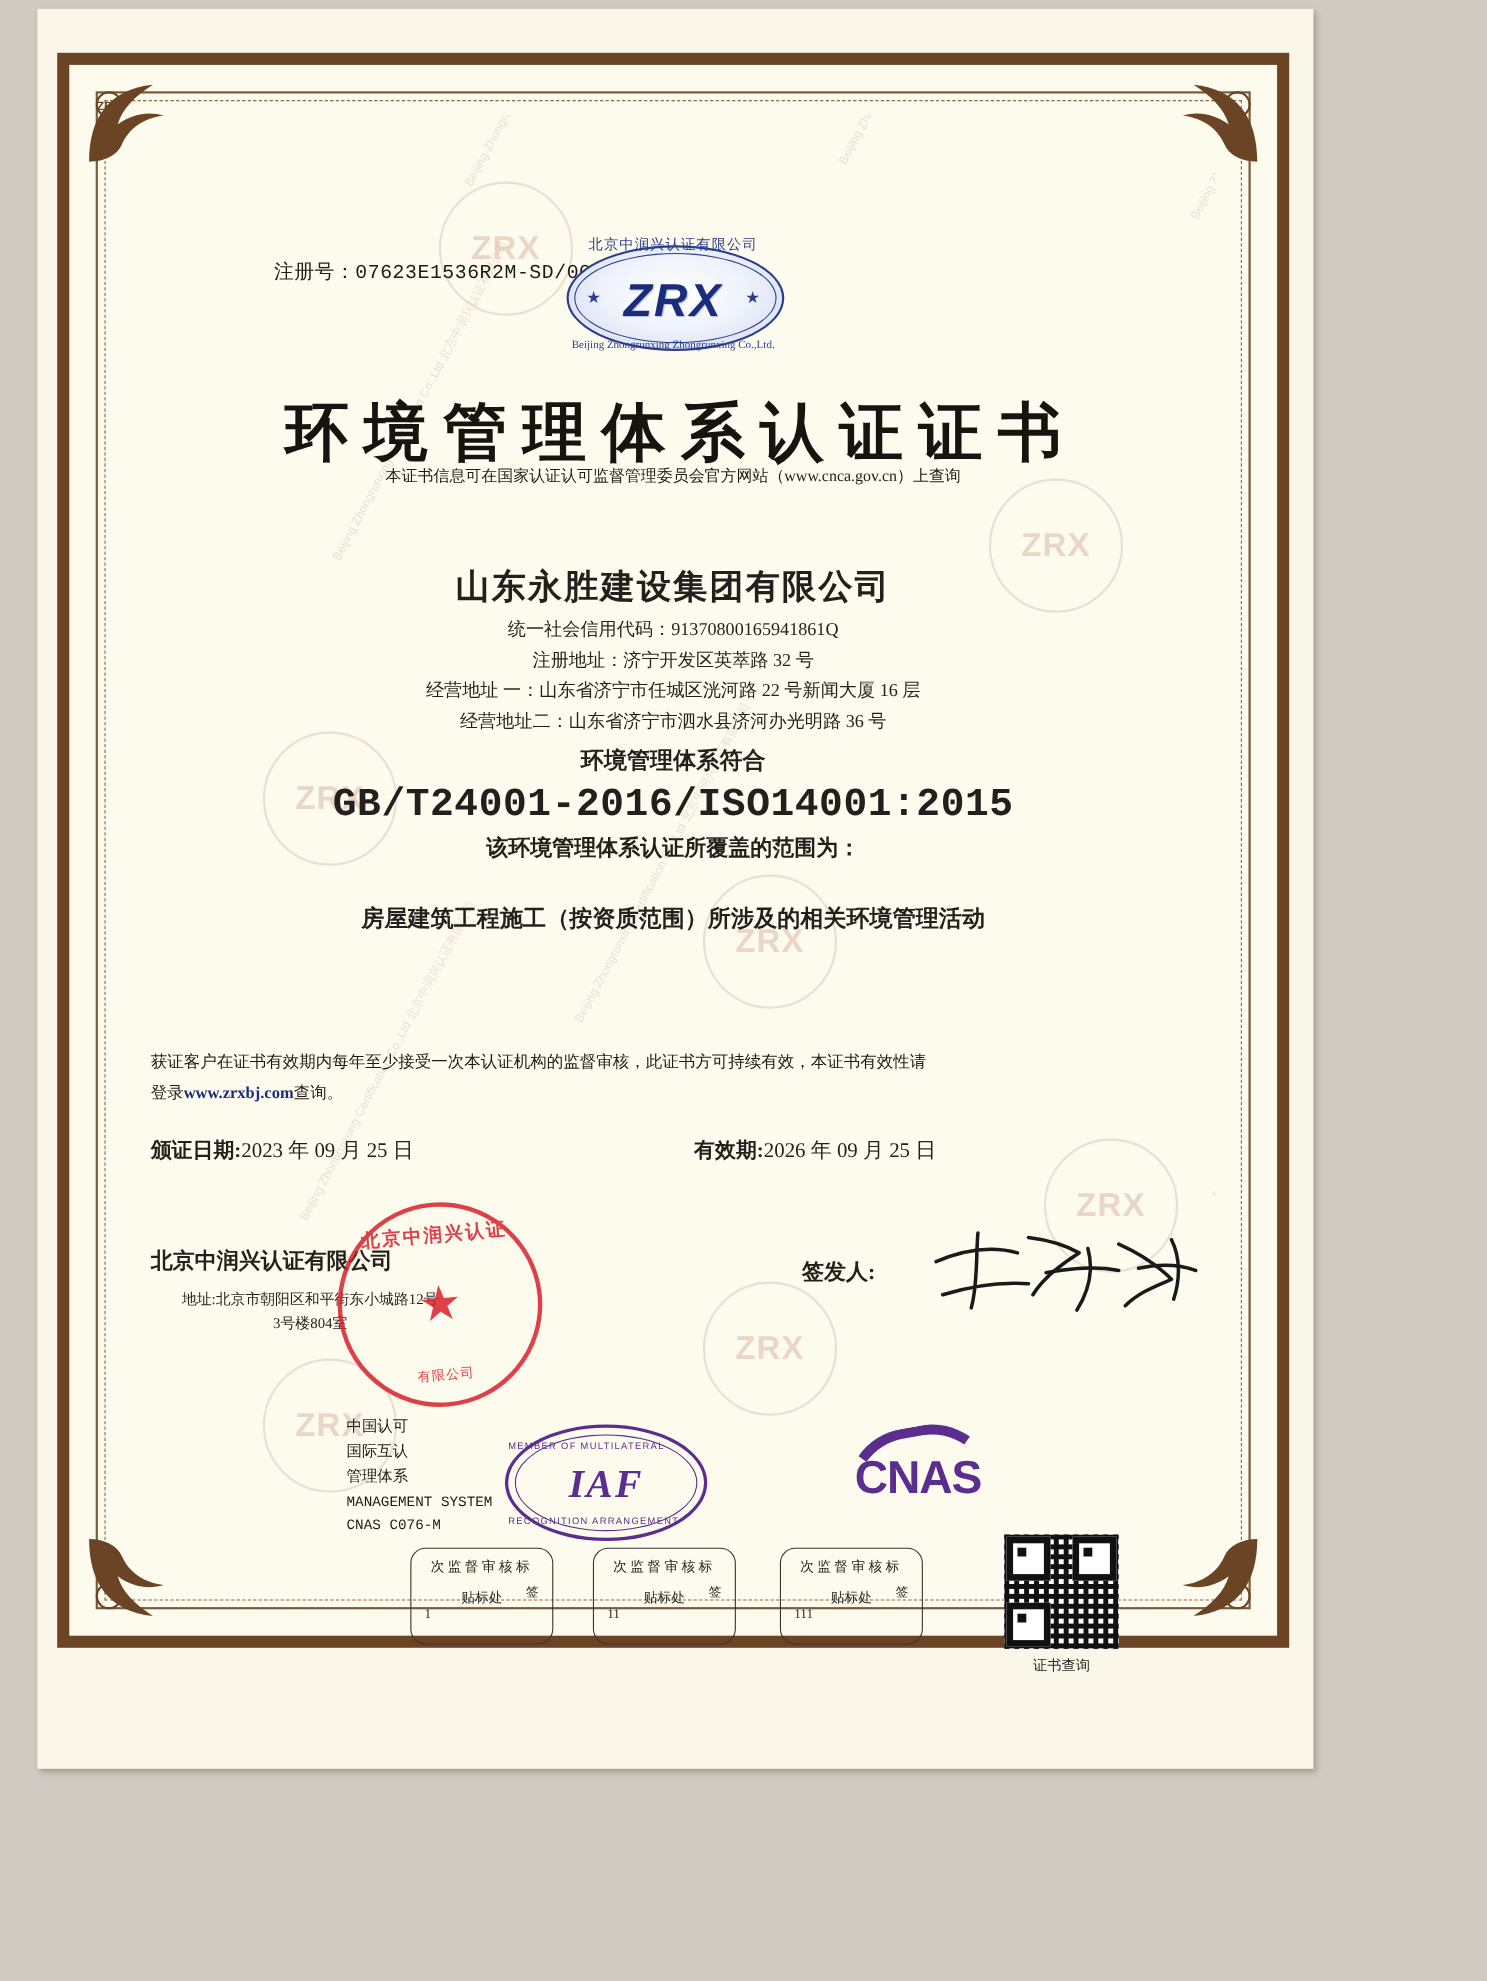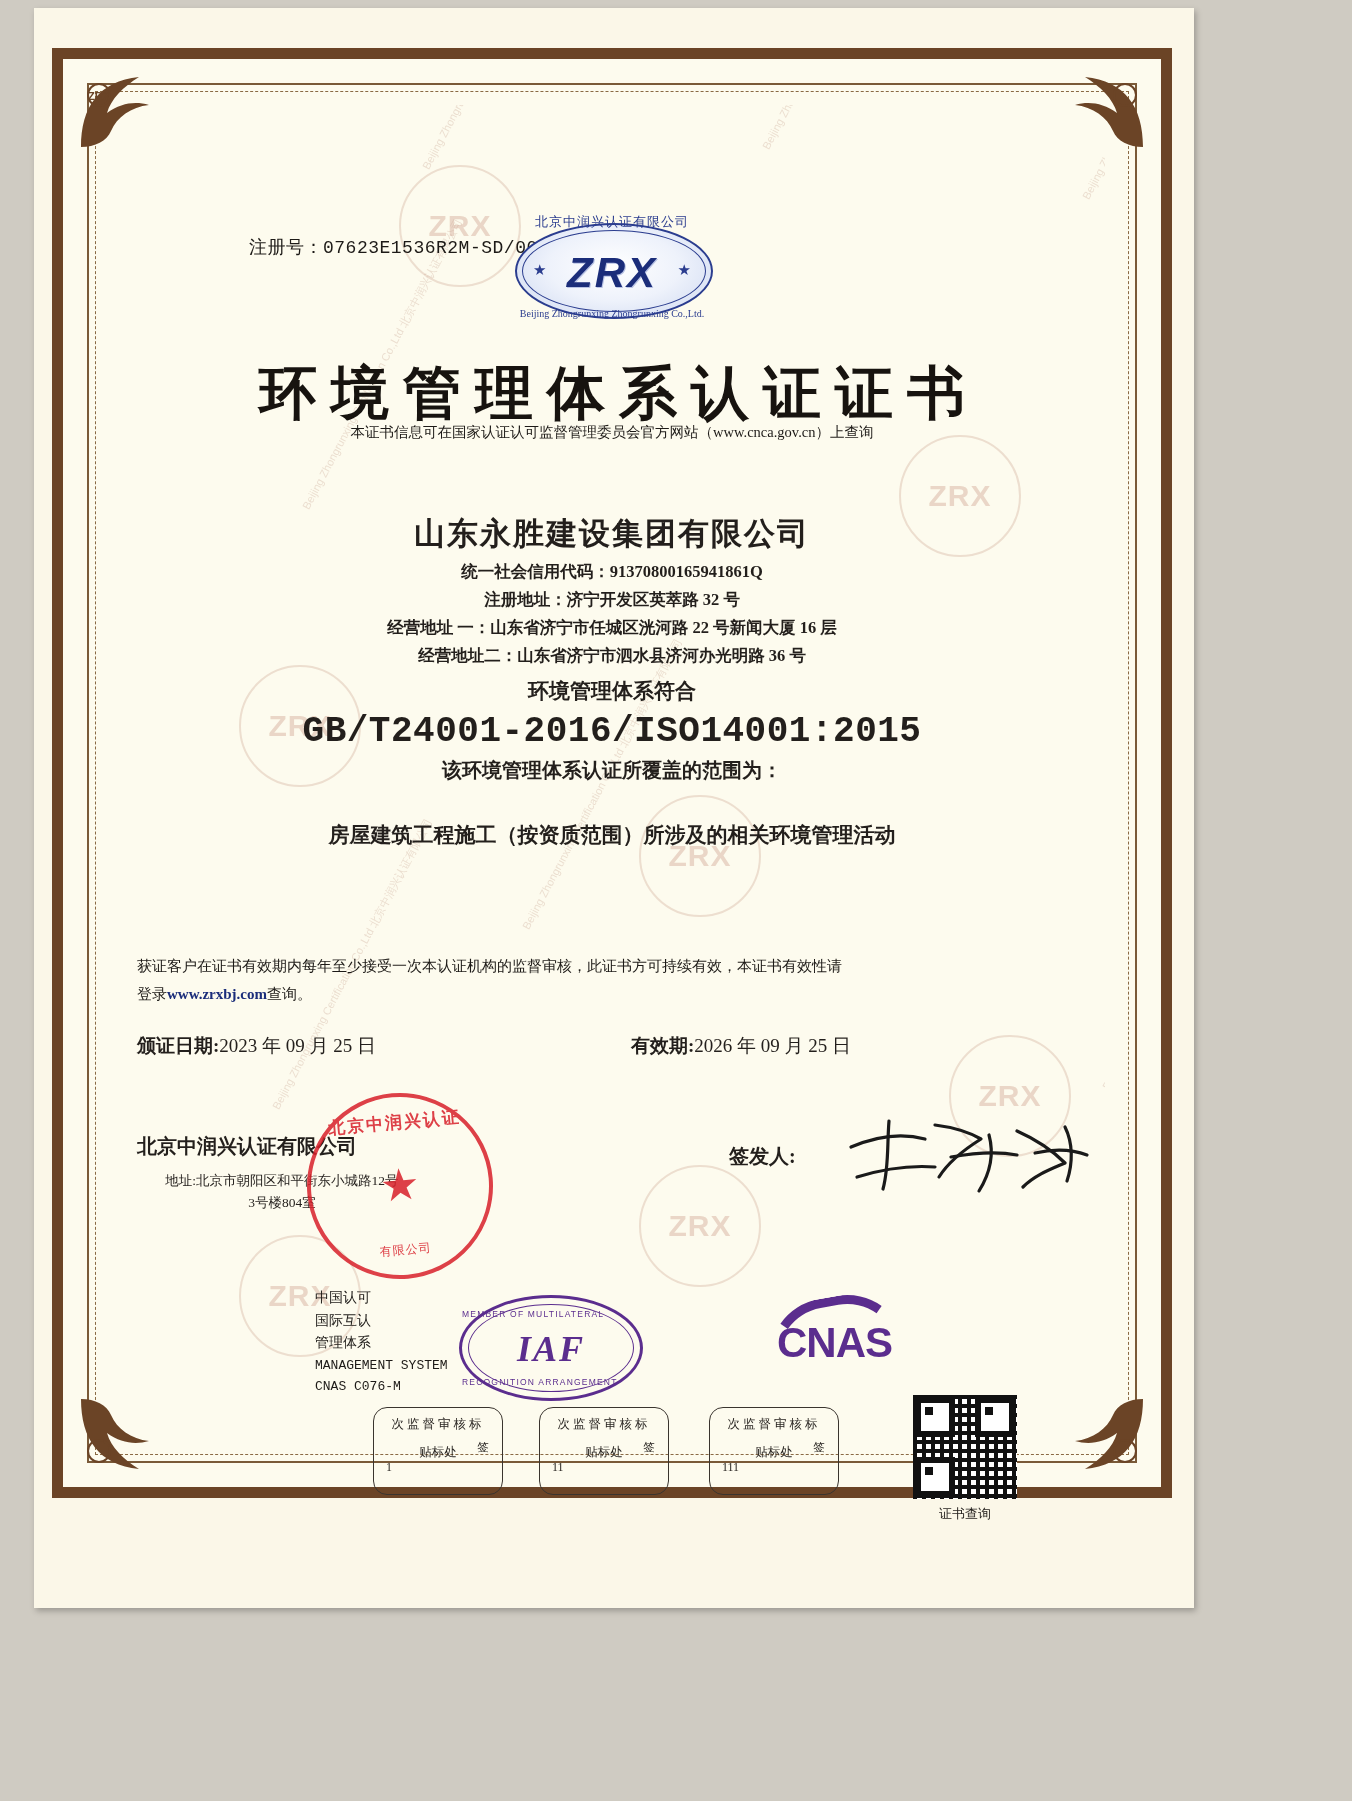--- a/index.html
+++ b/index.html
@@ -221,21 +221,20 @@
     text-align: center;
     font-size: 31px;
     font-weight: bold;
     letter-spacing: 2px;
   }
   .addr {
     position: absolute;
     left: 0; right: 0;
     text-align: center;
     font-size: 16.5px;
-    font-weight: bold;
   }
   .addr.a1 { top: 456px; }
   .addr.a2 { top: 484px; }
   .addr.a3 { top: 512px; }
   .addr.a4 { top: 540px; }
   .conform {
     position: absolute;
     left: 0; right: 0;
     top: 572px;
     text-align: center;

